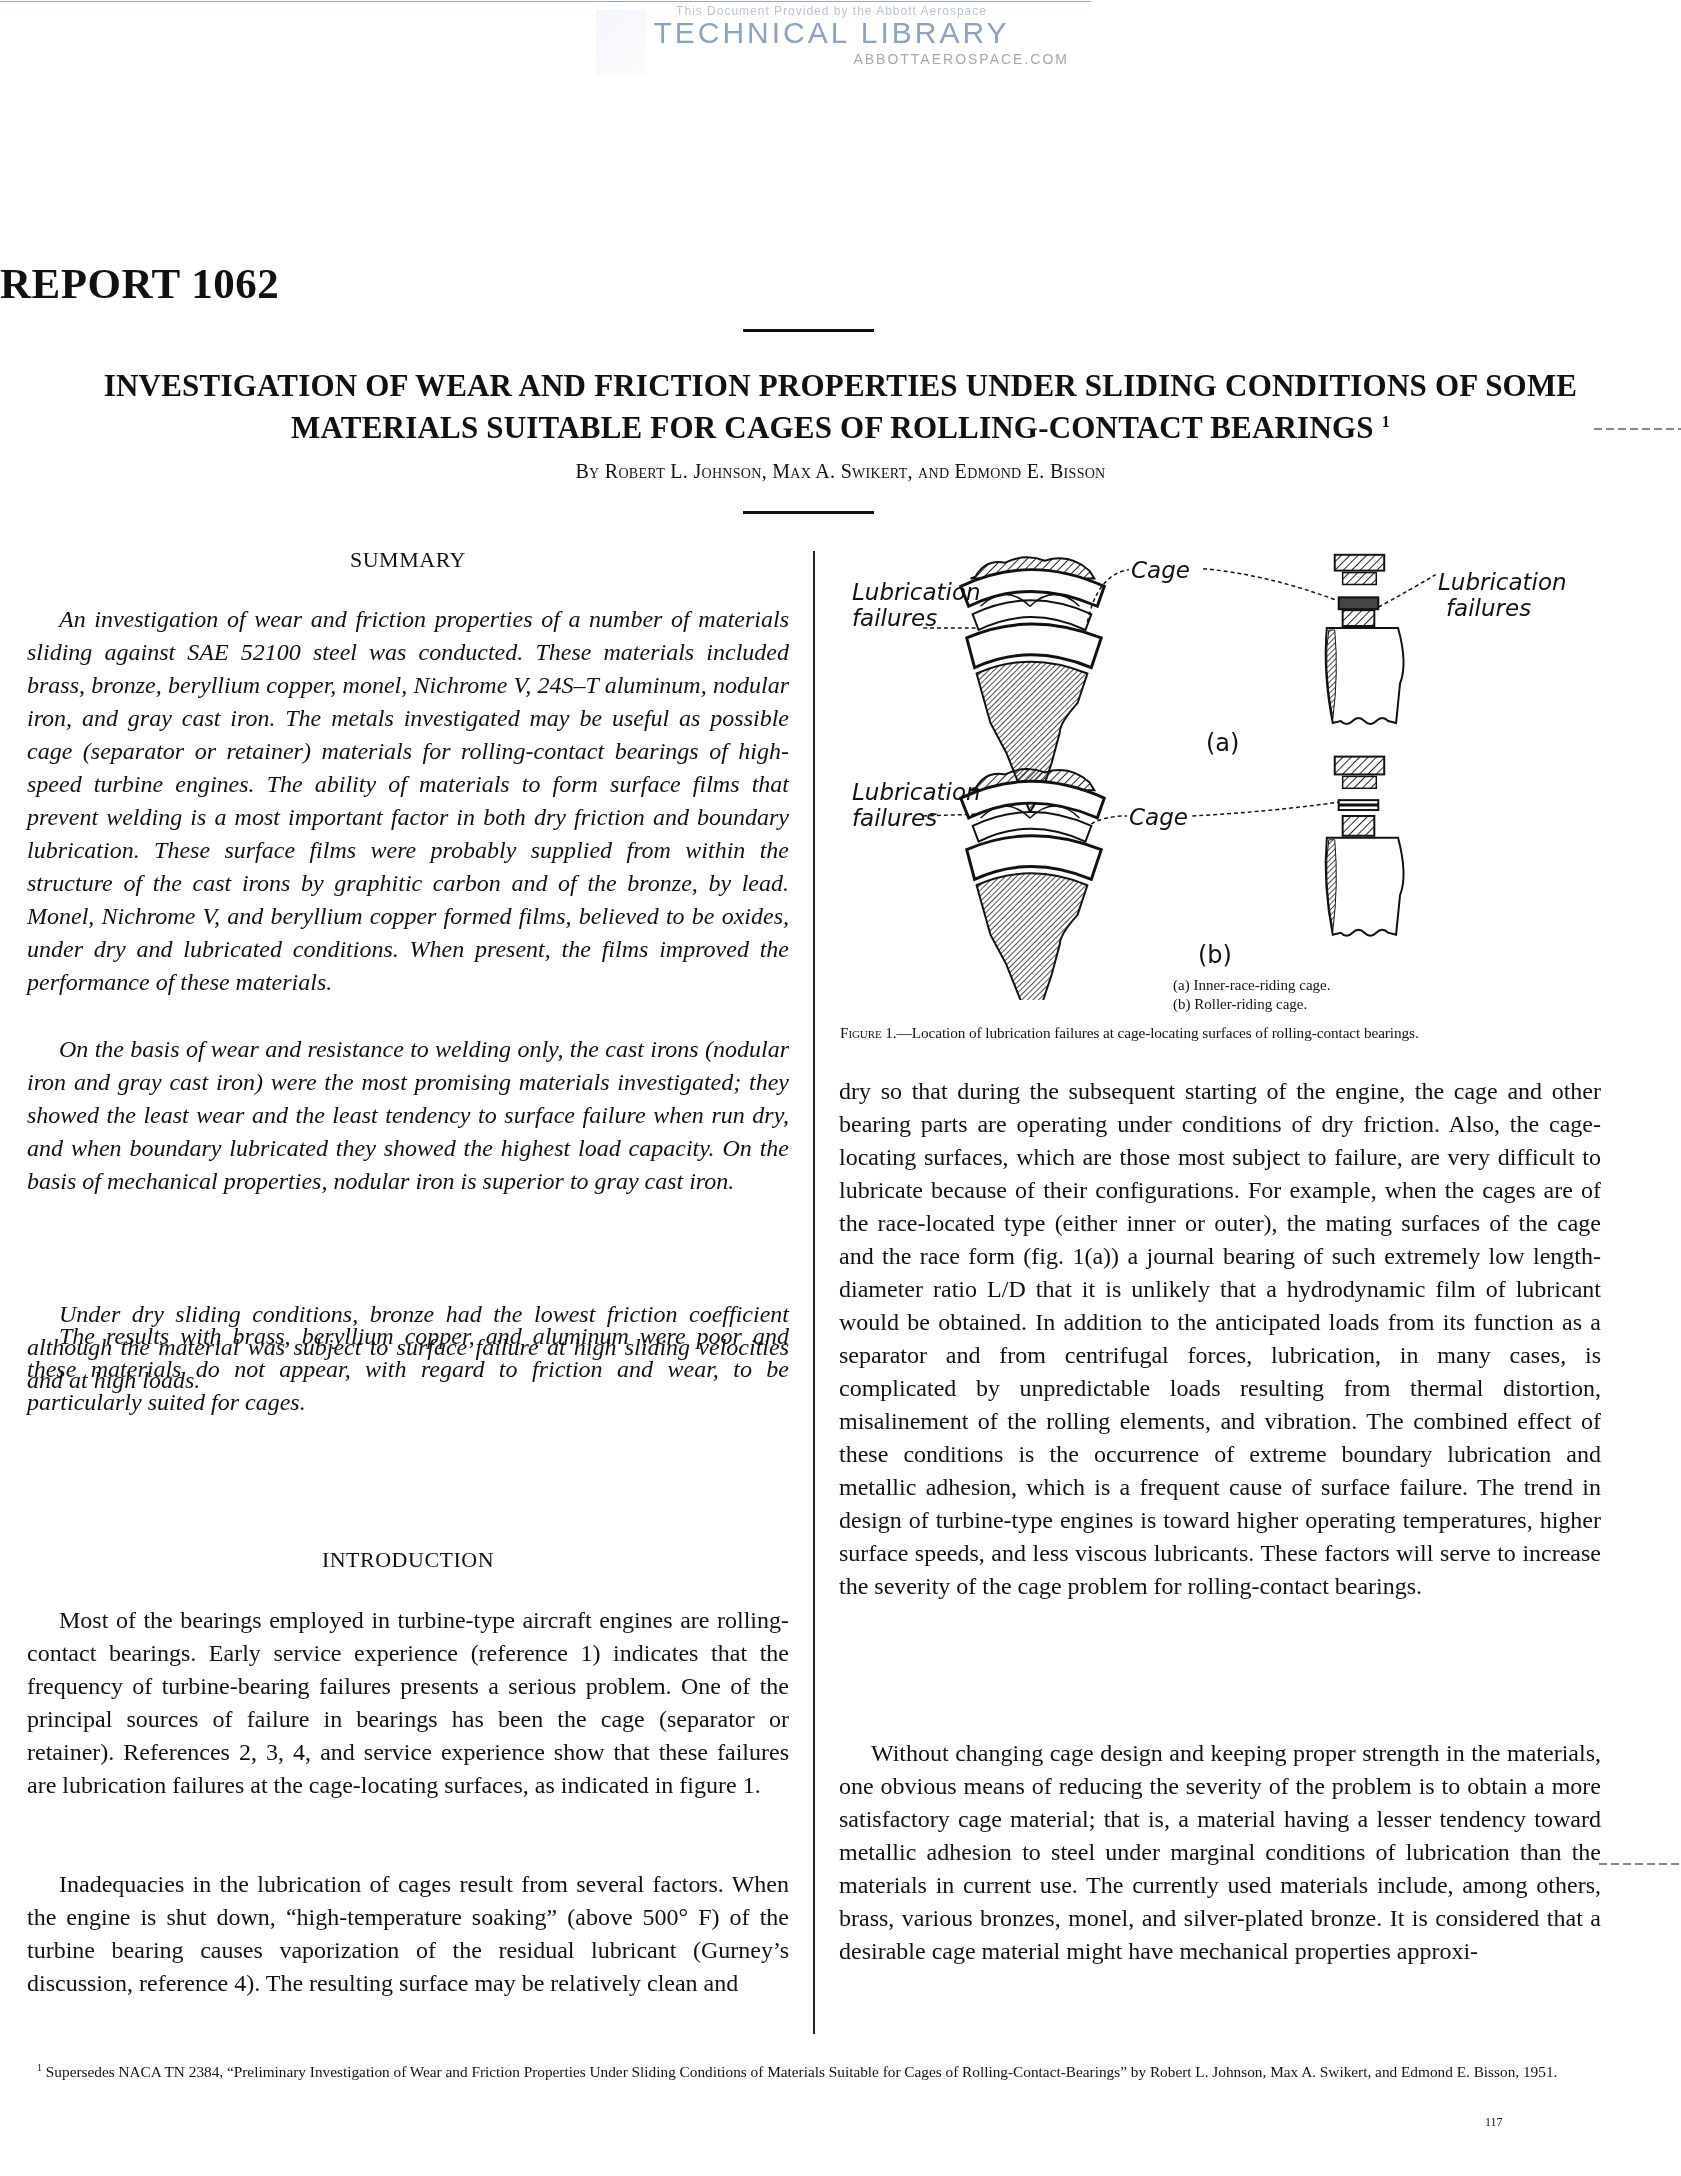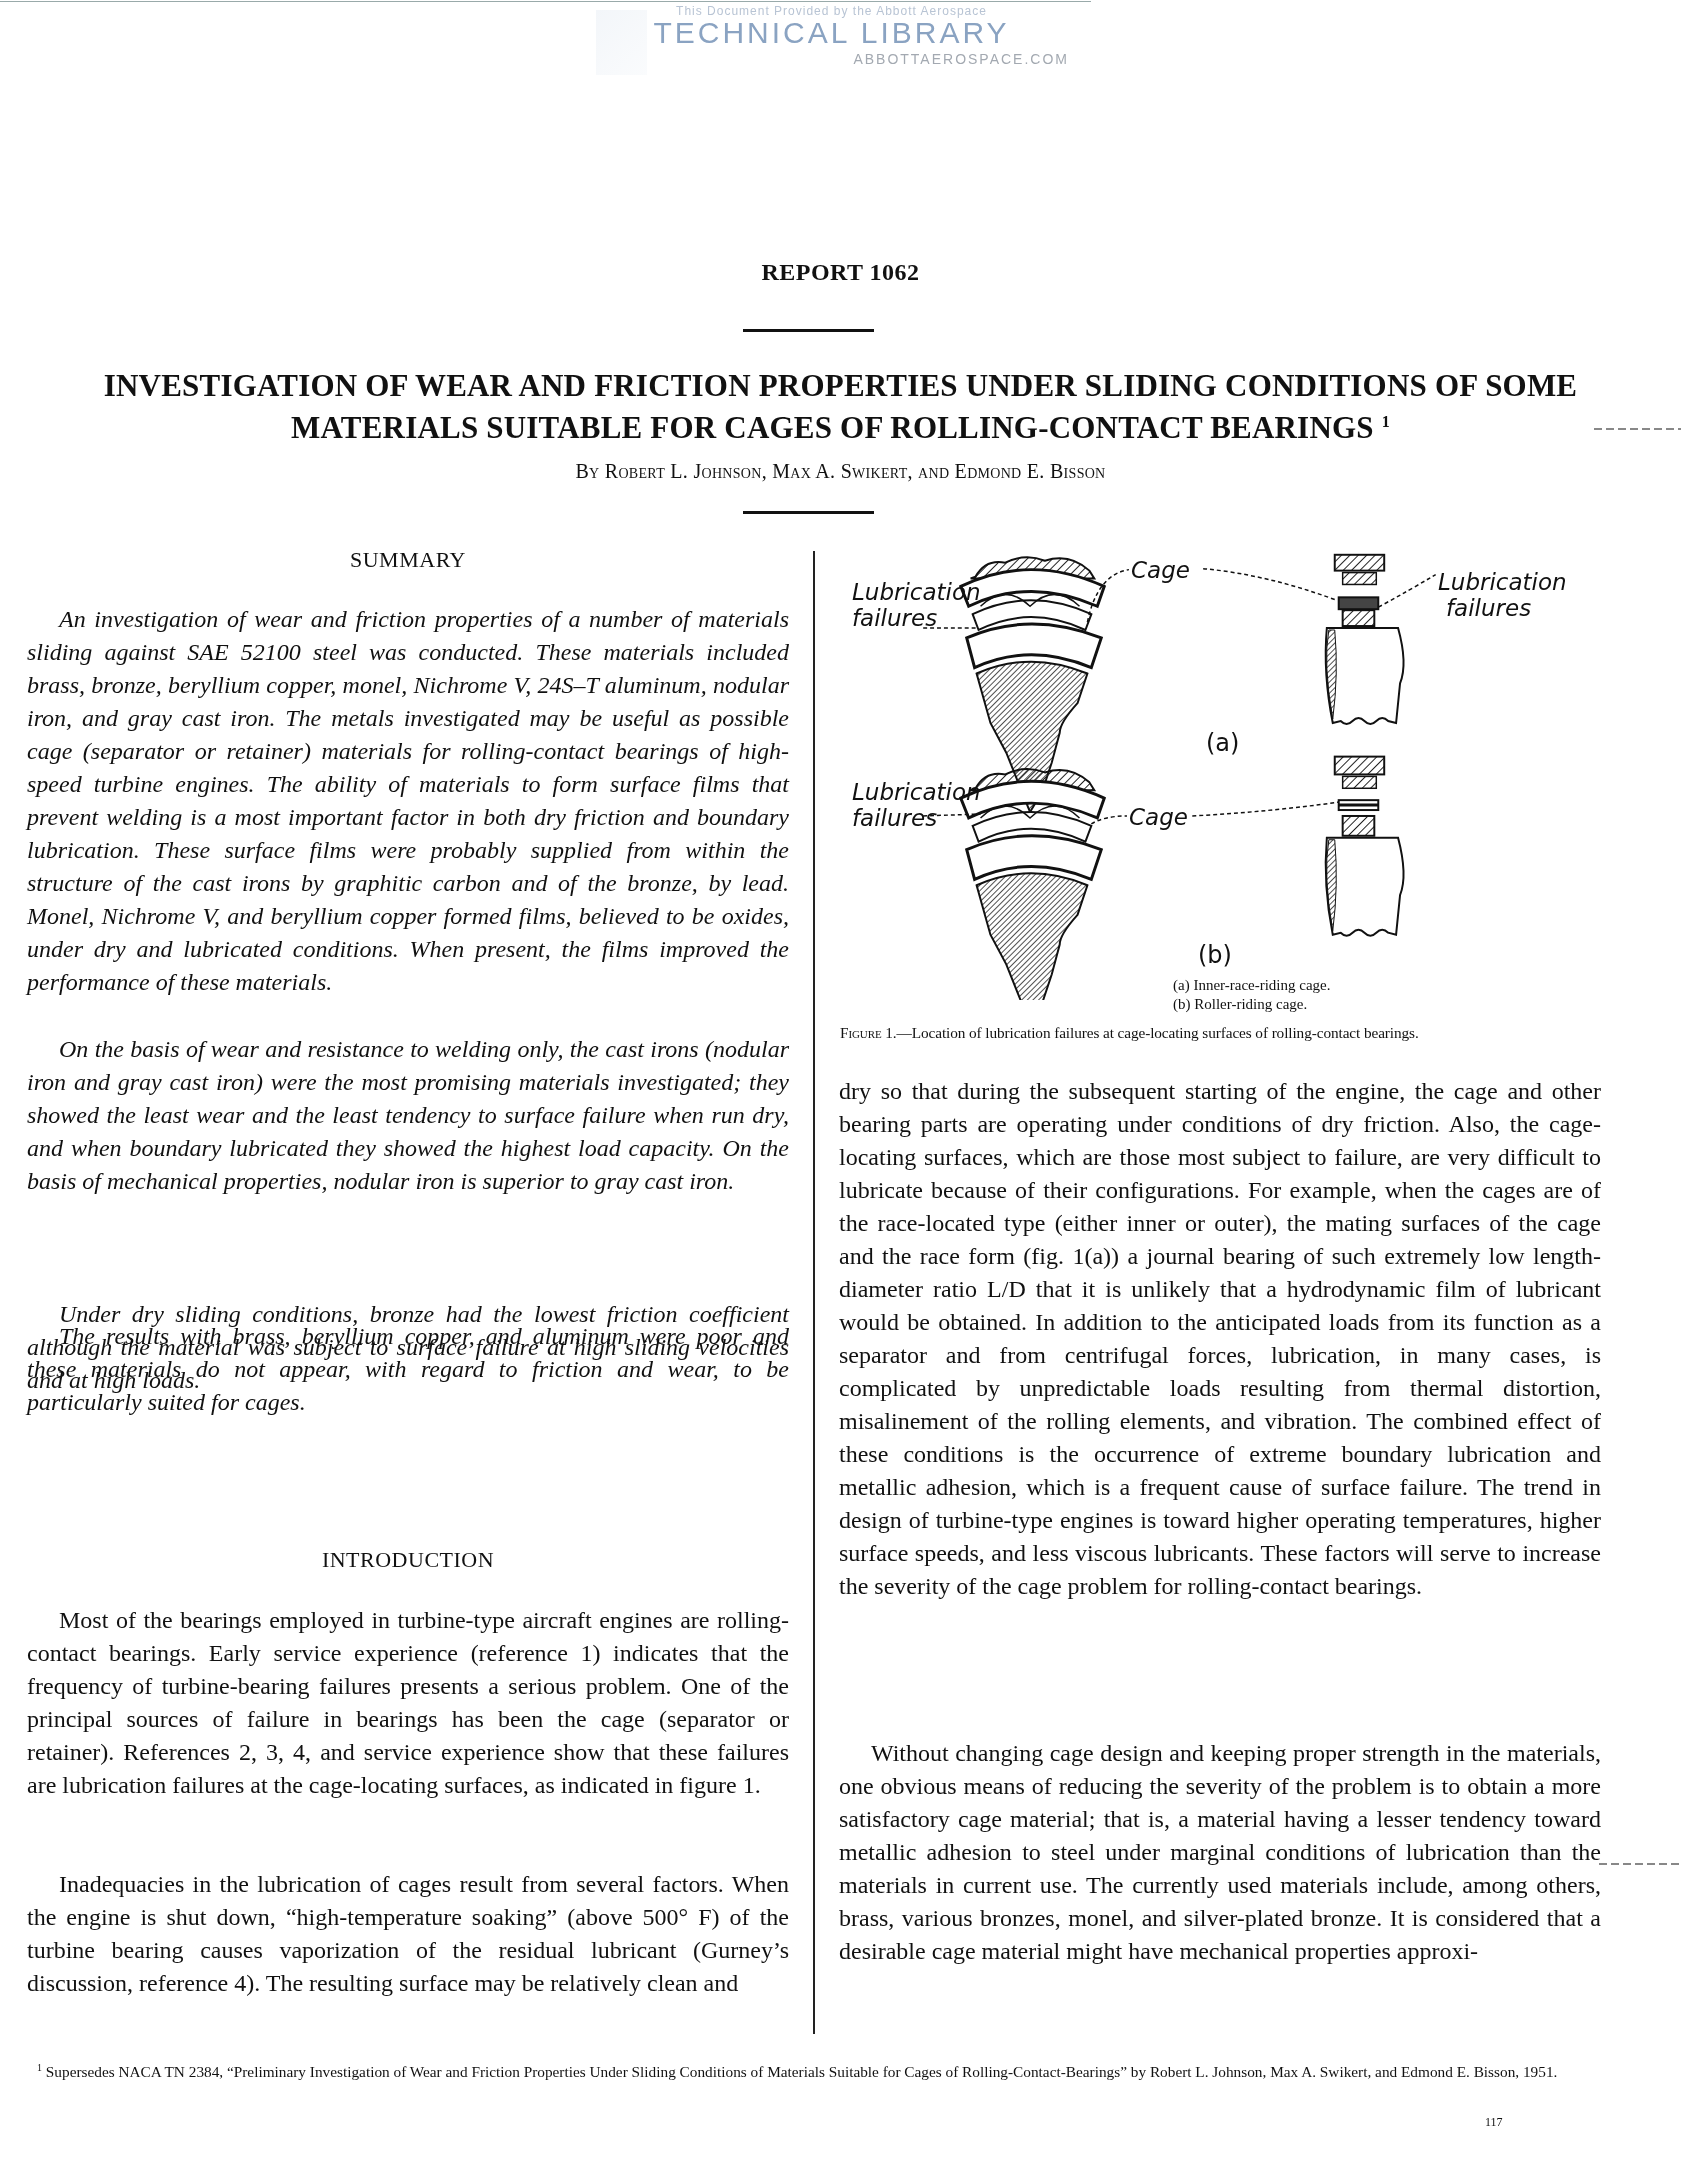--- a/index.html
+++ b/index.html
@@ -11,22 +11,22 @@
   #wm-topline { left: 0; top: 1px; width: 1091px; height: 1px; background: #9aa; }
   #wm-line1 { left: 594px; top: 4px; width: 475px; text-align: center; font-family: "Liberation Sans", sans-serif;
               font-size: 12px; letter-spacing: 1px; color: #b8c4d4; white-space: nowrap; }
   #wm-line2 { left: 594px; top: 16px; width: 475px; text-align: center; font-family: "Liberation Sans", sans-serif;
               font-size: 30px; letter-spacing: 3px; color: #8aa3c2; white-space: nowrap; line-height: 34px; }
   #wm-line3 { left: 772px; top: 51px; width: 297px; text-align: right; font-family: "Liberation Sans", sans-serif;
               font-size: 14px; letter-spacing: 2px; color: #a3a9b1; white-space: nowrap; }
   #wm-page-icon { left: 596px; top: 10px; width: 51px; height: 65px; background: linear-gradient(135deg,#eef2f7,#f8fafc);
                   opacity: .7; }
 
-  #report-number { left: 0; width: 1681px; top: 259px; text-align: center; font-family: "Liberation Serif", serif;
-                   font-weight: bold; font-size: 24px; letter-spacing: 0.5px; }
+  #report-number { left: 0; width: 1681px; top: 259px; text-align: left; font-family: "Liberation Serif", serif;
+                   font-weight: bold; font-size: 43px; letter-spacing: 0.5px; }
   .rule { height: 3px; background: #111; }
   #rule-1 { left: 743px; top: 329px; width: 131px; }
   #title { left: 10px; width: 1661px; top: 368px; text-align: center; font-family: "Liberation Serif", serif;
            font-weight: bold; font-size: 31px; line-height: 36px; letter-spacing: 0.2px; }
   #title sup { font-size: 16px; }
   #byline { left: 0; width: 1681px; top: 460px; text-align: center; font-family: "Liberation Serif", serif;
             font-size: 20px; font-variant: small-caps; letter-spacing: 0.3px; }
   #rule-2 { left: 743px; top: 511px; width: 131px; }
 
   #col-divider { left: 813px; top: 551px; width: 2px; height: 1483px; background: #222; }

